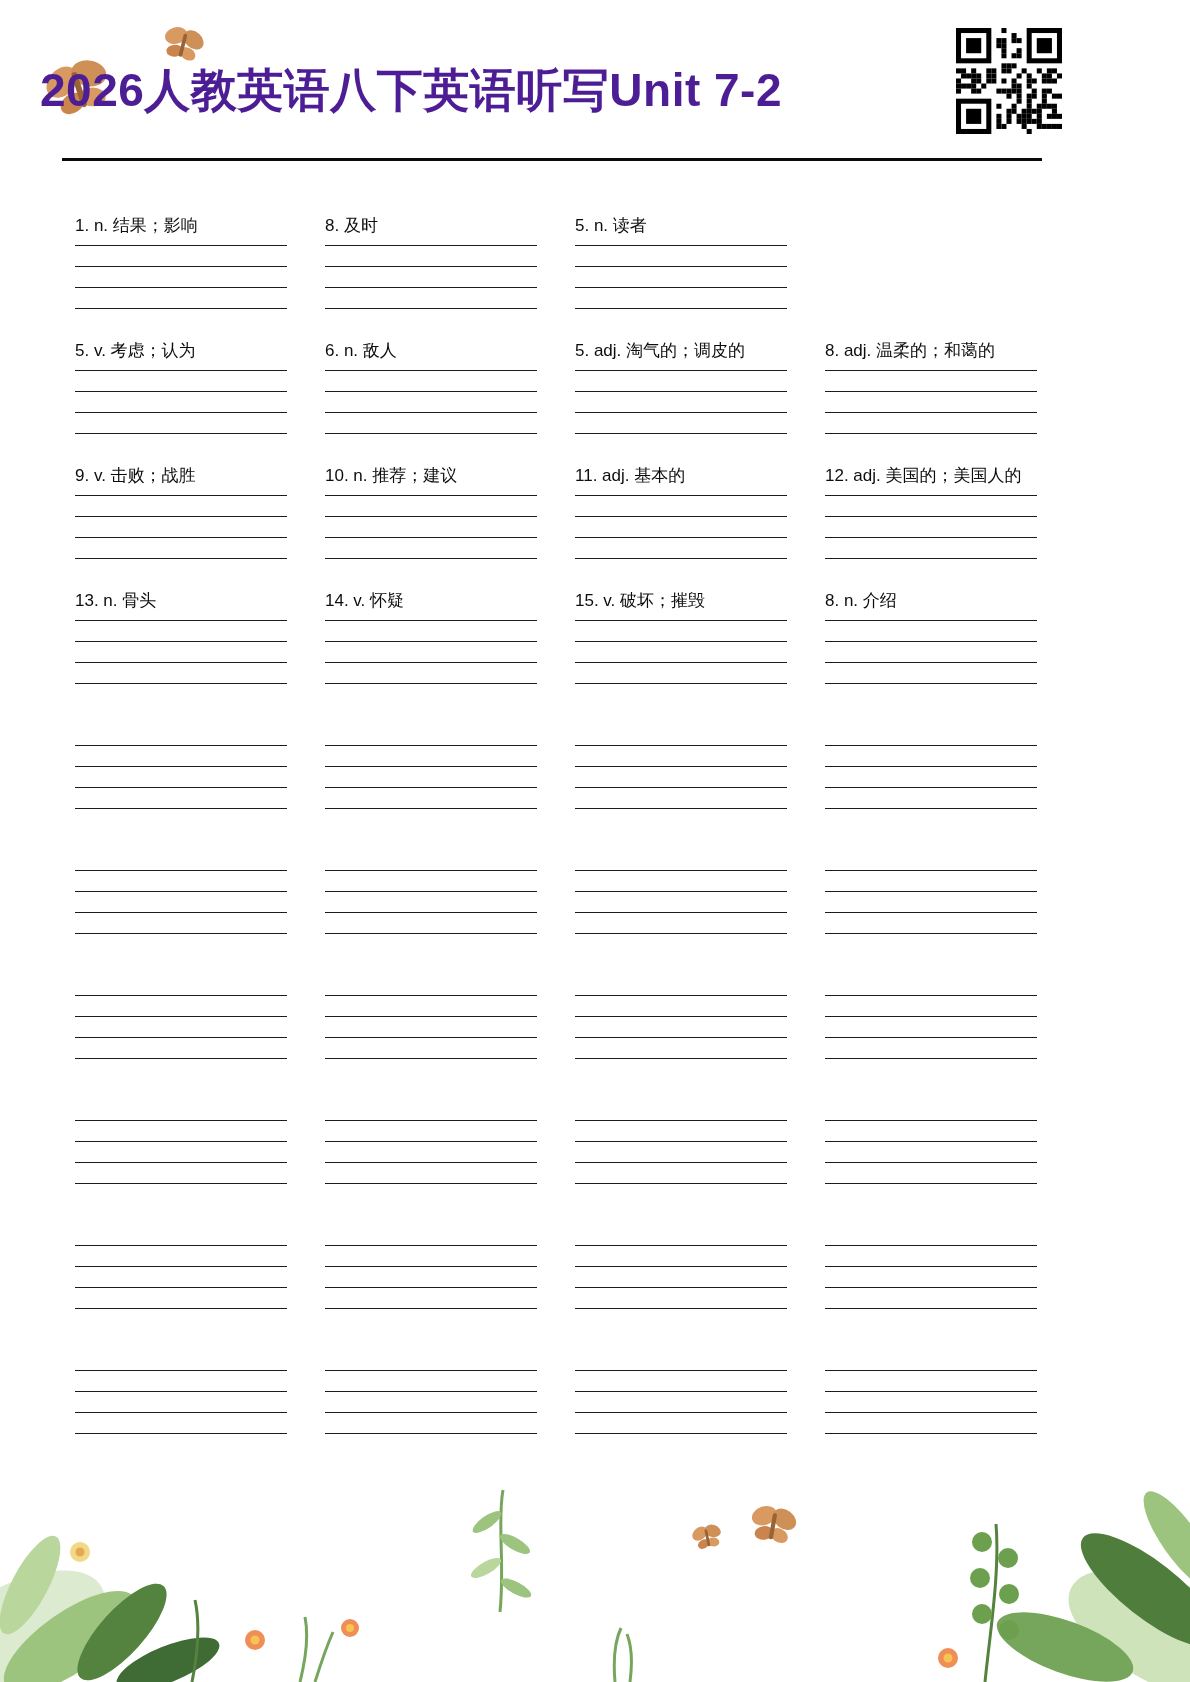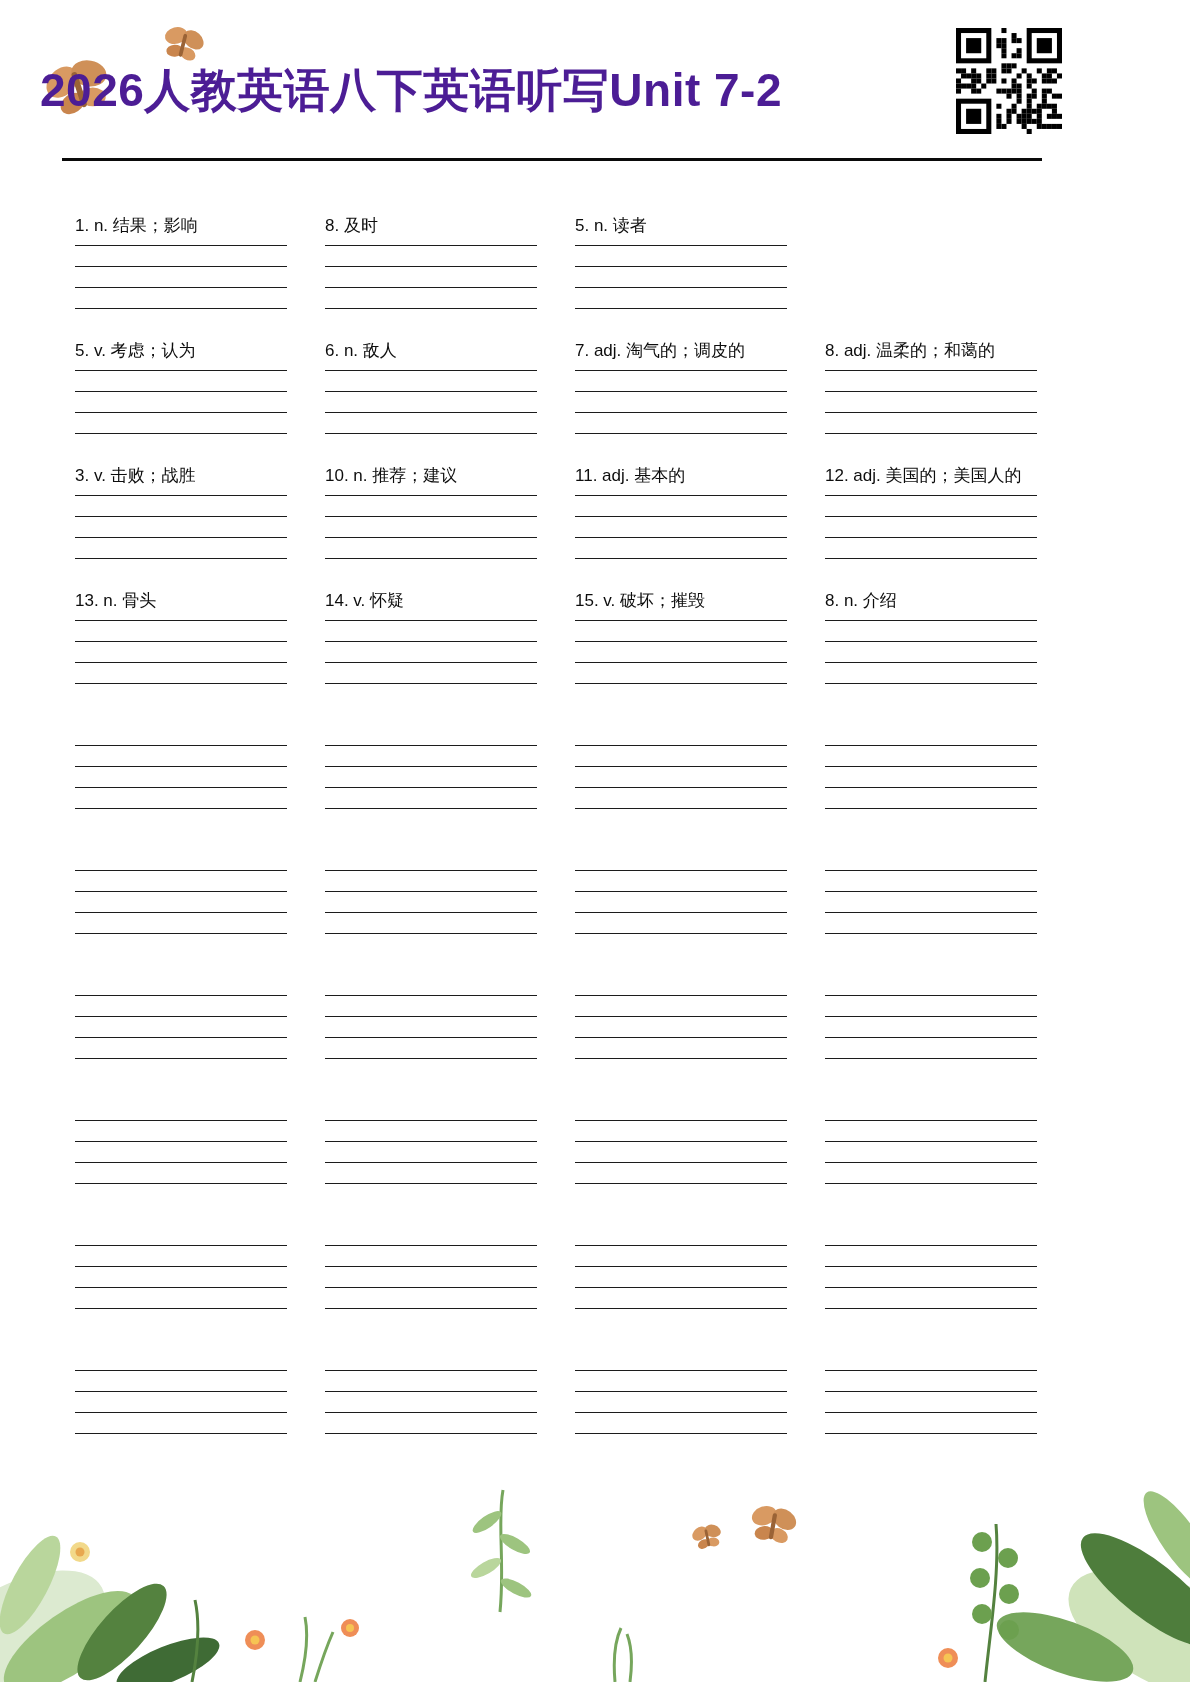--- a/index.html
+++ b/index.html
@@ -229,39 +229,39 @@
         </div>
         <div class="ws-cell">
           <div class="ws-label">6. n. 敌人</div>
           <div class="lines">
             <div class="line-gap"></div>
             <div class="line-gap"></div>
             <div class="line-gap"></div>
           </div>
         </div>
         <div class="ws-cell">
-          <div class="ws-label">7. adj. 淘气的；调皮的</div>
+          <div class="ws-label">5. adj. 淘气的；调皮的</div>
           <div class="lines">
             <div class="line-gap"></div>
             <div class="line-gap"></div>
             <div class="line-gap"></div>
           </div>
         </div>
         <div class="ws-cell">
           <div class="ws-label">8. adj. 温柔的；和蔼的</div>
           <div class="lines">
             <div class="line-gap"></div>
             <div class="line-gap"></div>
             <div class="line-gap"></div>
           </div>
         </div>
       </div>
       <div class="ws-row">
         <div class="ws-cell">
-          <div class="ws-label">3. v. 击败；战胜</div>
+          <div class="ws-label">9. v. 击败；战胜</div>
           <div class="lines">
             <div class="line-gap"></div>
             <div class="line-gap"></div>
             <div class="line-gap"></div>
           </div>
         </div>
         <div class="ws-cell">
           <div class="ws-label">10. n. 推荐；建议</div>
           <div class="lines">
             <div class="line-gap"></div>

